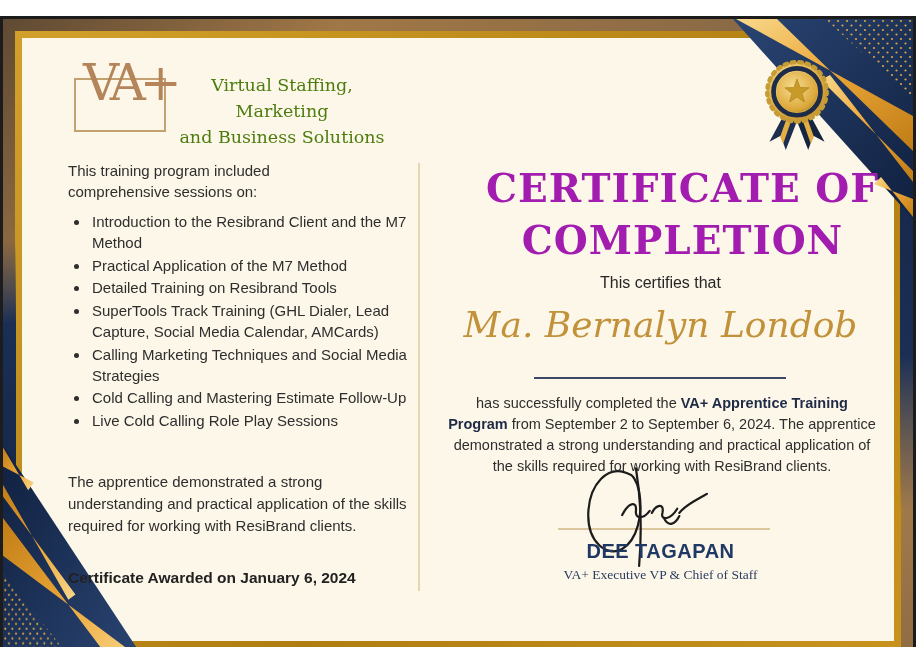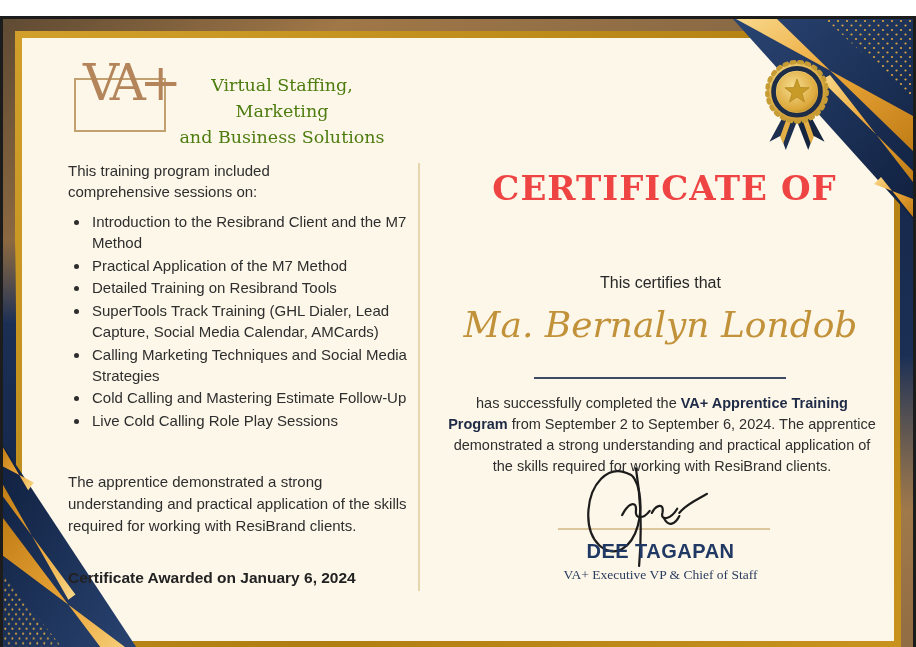--- a/index.html
+++ b/index.html
@@ -35,23 +35,23 @@
   
   .lc{color:#2e2e2e;font-size:15px;line-height:21px;}
   .lc-intro{position:absolute;left:68px;top:144px;width:250px;}
   .lc-list{position:absolute;left:68px;top:196px;width:352px;margin:0;padding:0 0 0 22px;}
   .lc-list li{margin:0 0 2px 0;padding-left:2px;line-height:20.8px;}
   .lc-summary{position:absolute;left:68px;top:455px;width:348px;line-height:22px;}
   .lc-award{position:absolute;left:68px;top:551px;width:360px;font-weight:700;font-size:15.5px;color:#222;}
   .divider{position:absolute;left:418px;top:147px;width:2px;height:428px;background:#e6d6b0;}
   
   .rc{position:absolute;text-align:center;}
-  .rc-title{left:442px;top:146px;width:445px;
-    font-family:"DejaVu Serif",serif;font-weight:700;font-size:34px;line-height:52px;
-    color:#ef4444;letter-spacing:1px;}
+  .rc-title{left:460px;top:146px;width:445px;
+    font-family:"DejaVu Serif",serif;font-weight:700;font-size:39px;line-height:52px;
+    color:#a21caf;letter-spacing:1px;}
   .rc-certifies{left:438px;top:258px;width:445px;font-size:16px;color:#262626;}
   .rc-name{left:438px;top:288px;width:445px;
     font-family:"DejaVu Serif",serif;font-style:italic;font-size:36px;color:#c2923a;}
   .rc-underline{position:absolute;left:534px;top:361px;width:252px;height:2px;background:#3d4a66;}
   .rc-body{left:446px;top:377px;width:432px;font-size:14.5px;line-height:21px;color:#2e2e2e;}
   .rc-body b{color:#1f2b46;}
   .sig-wrap{position:absolute;left:540px;top:444px;width:240px;height:110px;}
   .sig-line{position:absolute;left:18px;top:68px;width:212px;height:2px;background:#dcc69e;}
   .sig-svg{position:absolute;left:35px;top:0;}
   .rc-signame{left:438px;top:524px;width:445px;font-size:20px;font-weight:700;
@@ -160,20 +160,21 @@
     <li>Cold Calling and Mastering Estimate Follow-Up</li>
     <li>Live Cold Calling Role Play Sessions</li>
   </ul>
   <div class="lc lc-summary">The apprentice demonstrated a strong understanding and practical application of the skills required for working with ResiBrand clients.</div>
   <div class="lc lc-award">Certificate Awarded on January 6, 2024</div>
 
   <div class="divider"></div>
 
   <div class="rc rc-title">
     <div>CERTIFICATE OF</div>
+    <div>COMPLETION</div>
   </div>
   <div class="rc rc-certifies">This certifies that</div>
   <div class="rc rc-name">Ma. Bernalyn Londob</div>
   <div class="rc-underline"></div>
   <div class="rc rc-body">
     <span>has successfully completed the </span><b>VA+ Apprentice Training Program</b><span> from September 2 to September 6, 2024. The apprentice demonstrated a strong understanding and practical application of the skills required for working with ResiBrand clients.</span>
   </div>
 
   <div class="sig-wrap">
     <div class="sig-line"></div>

